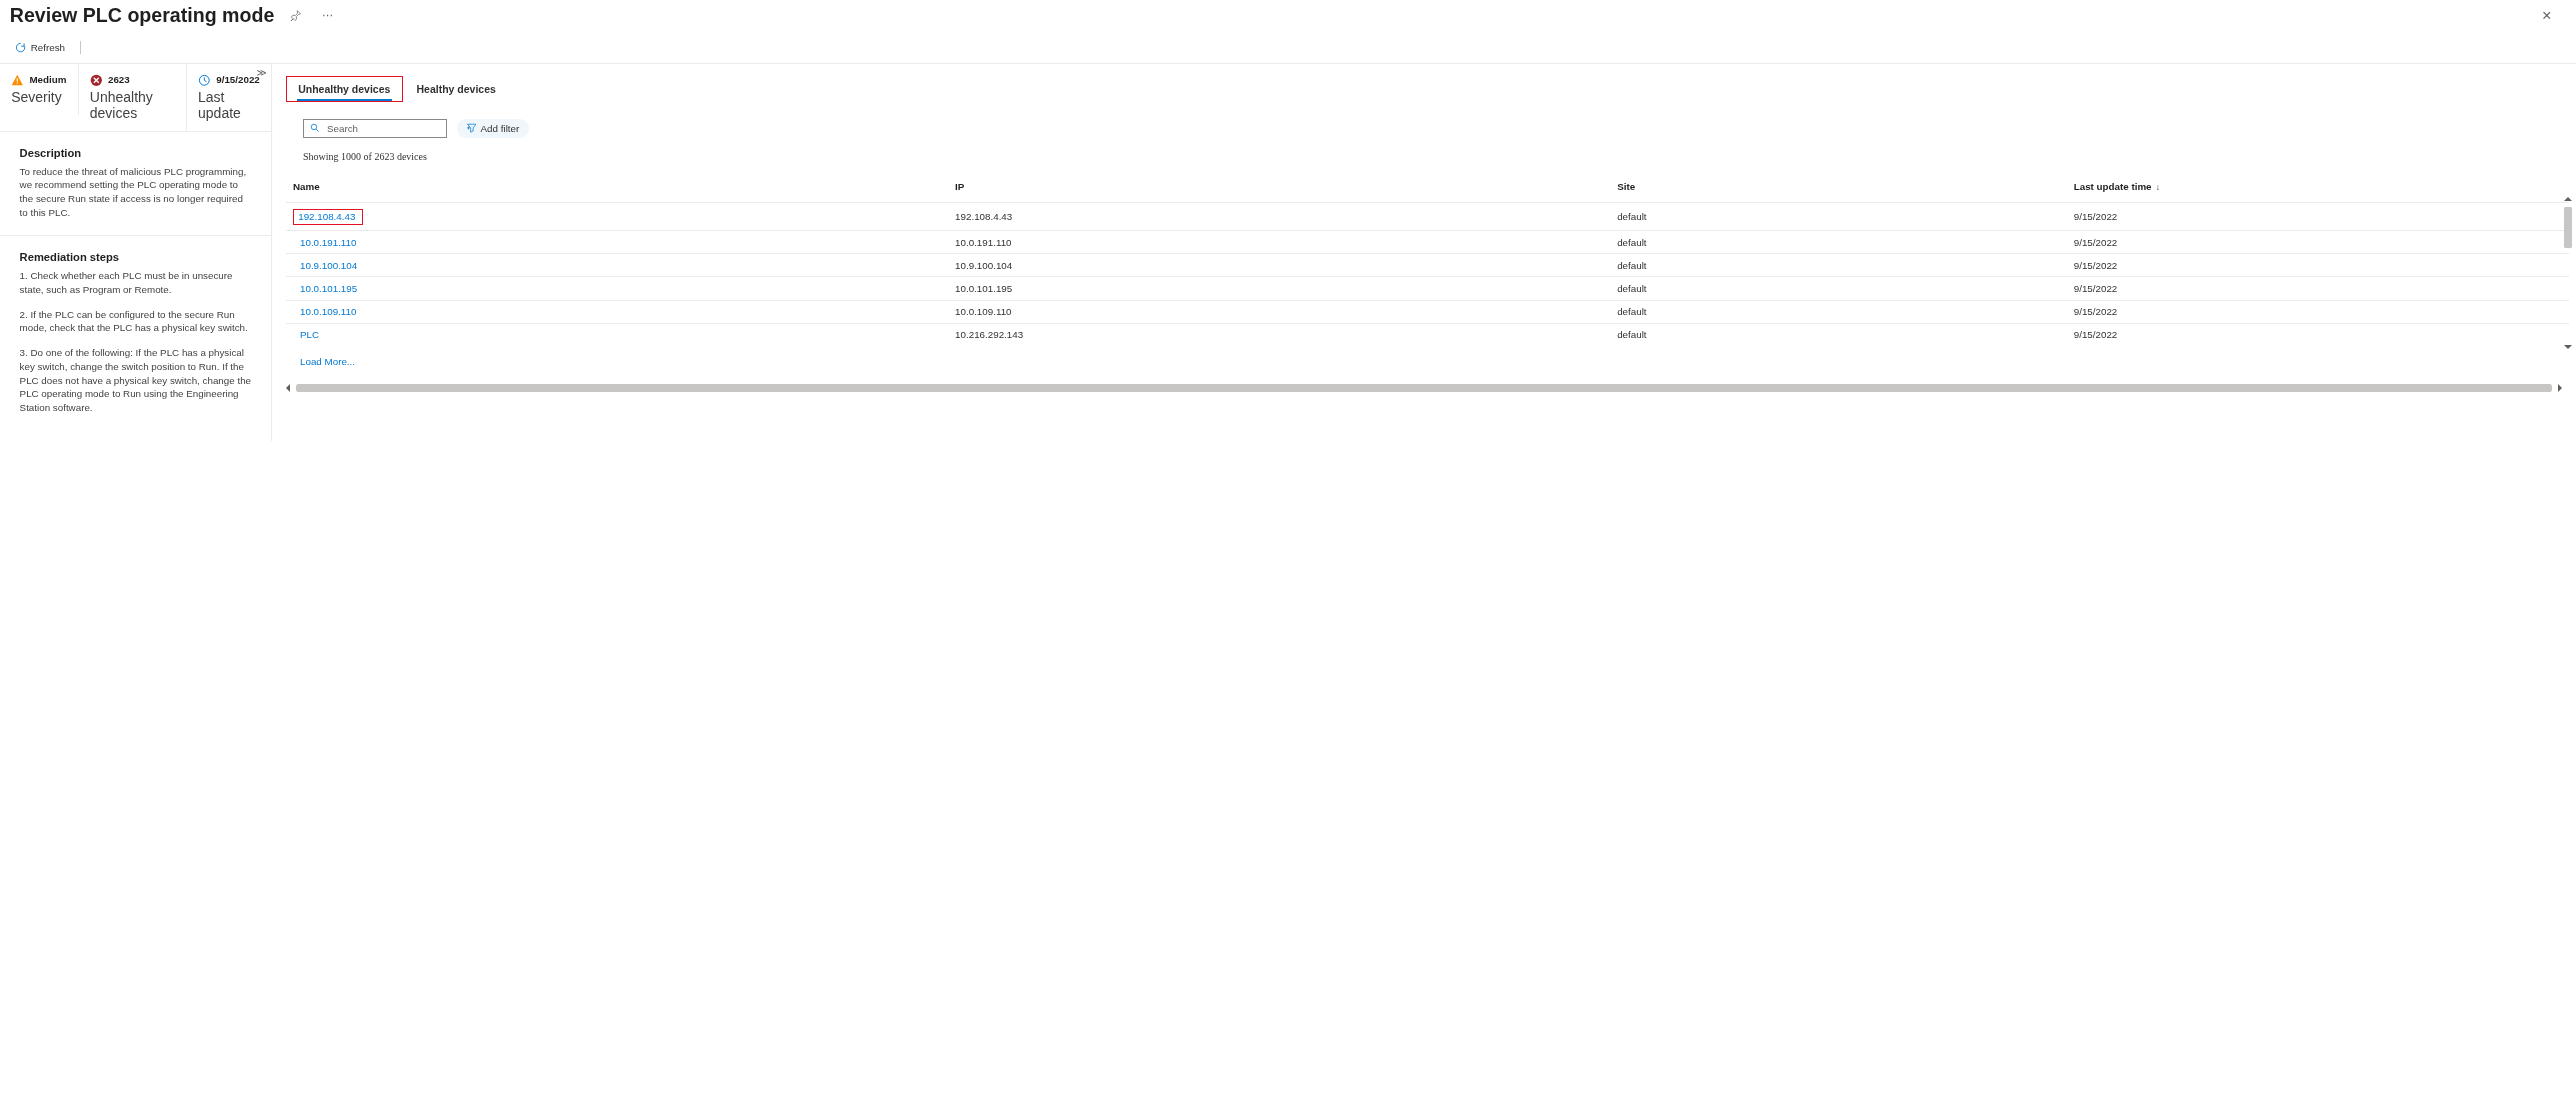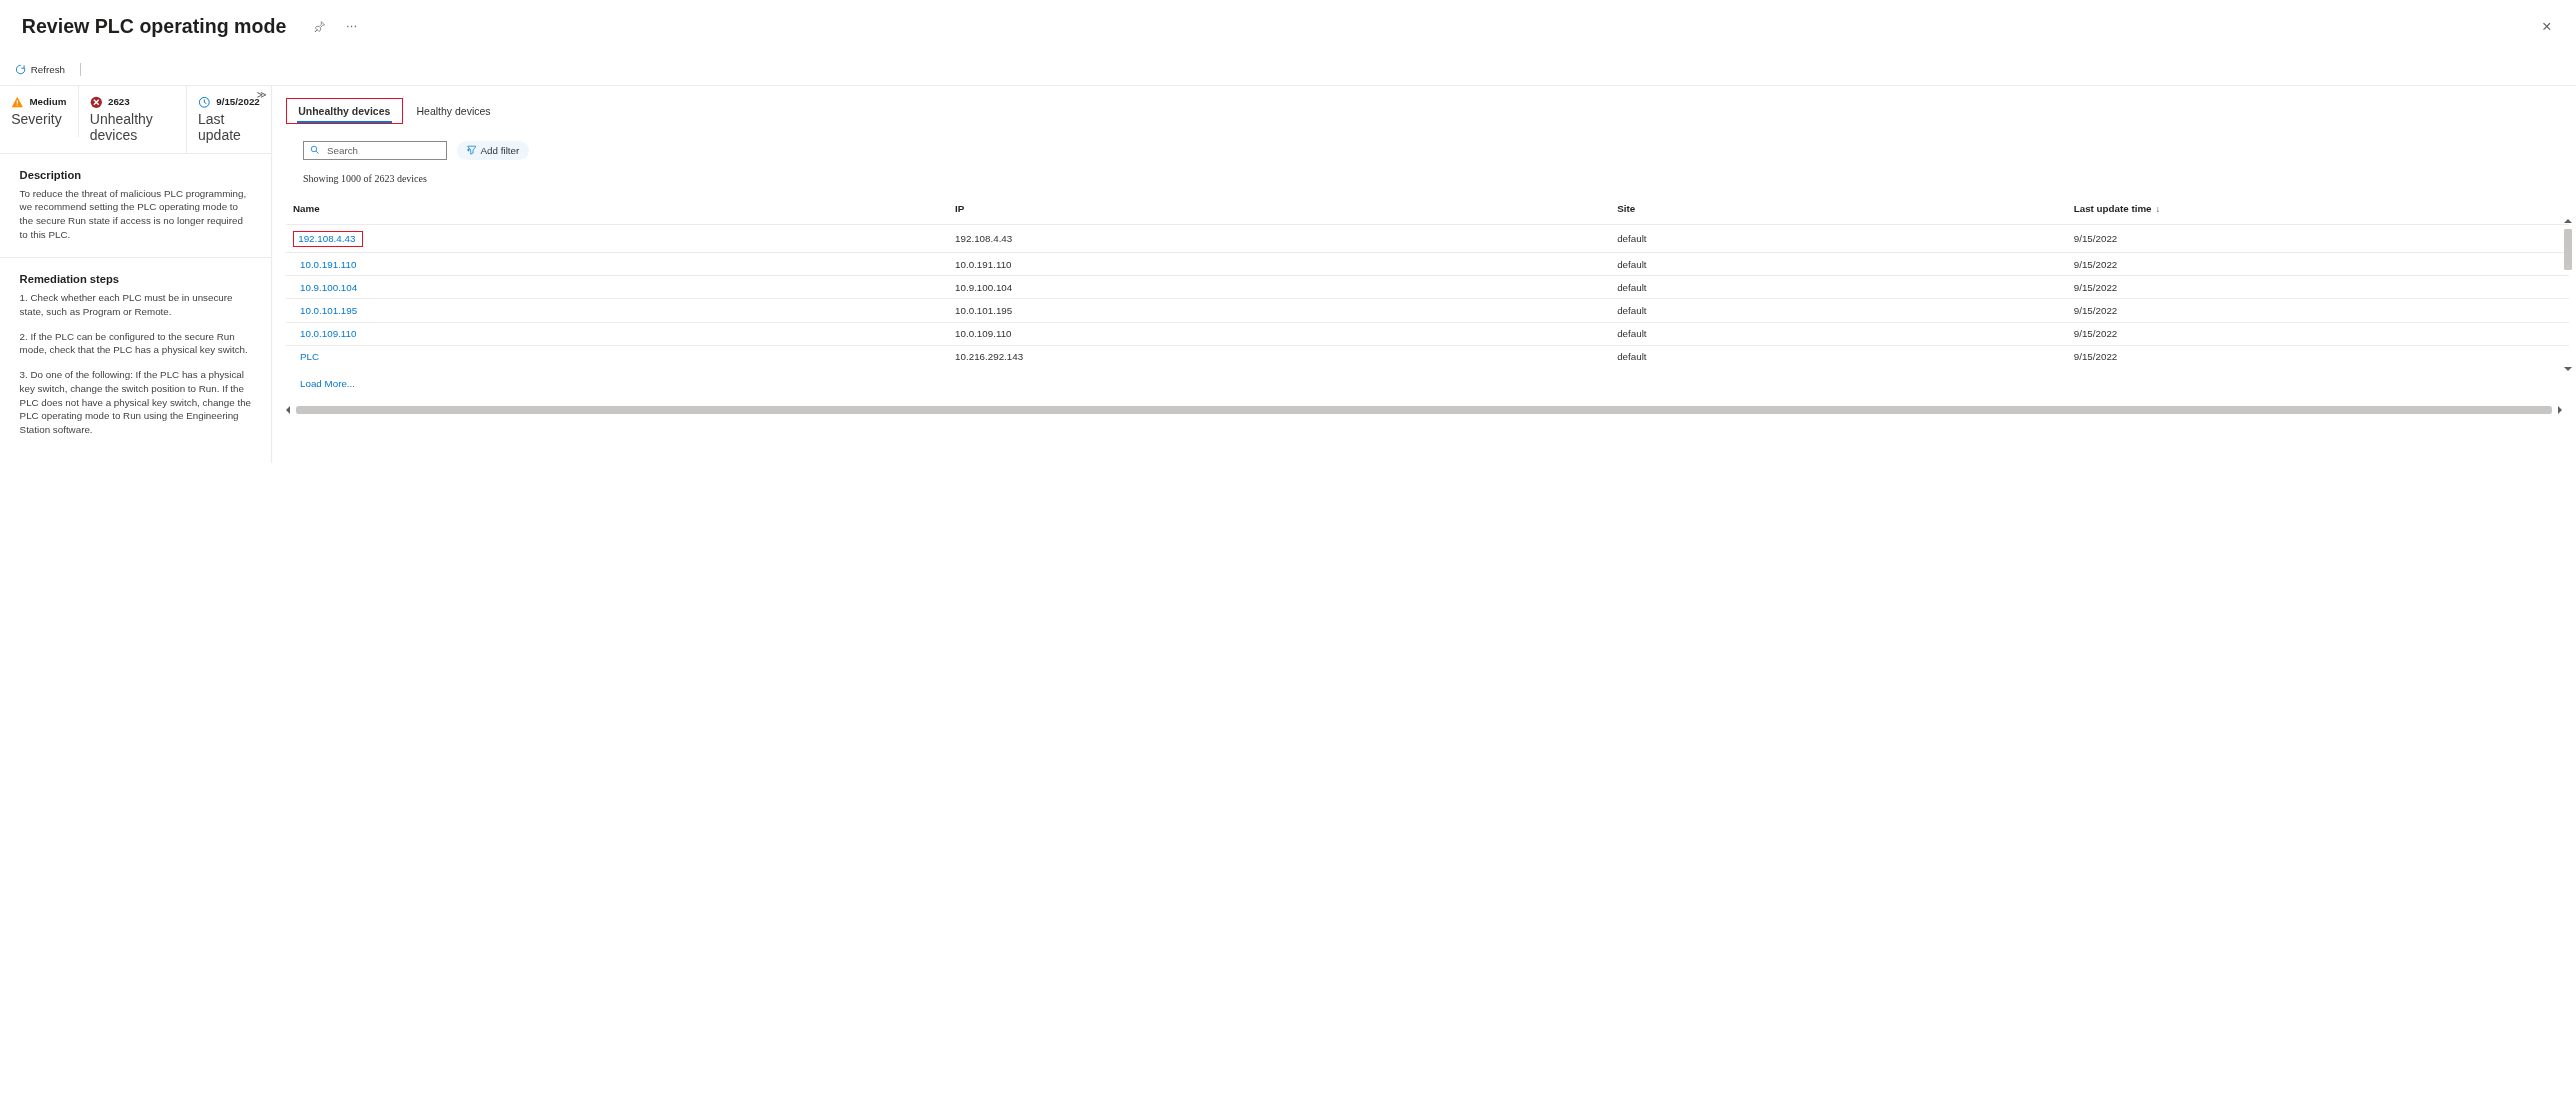--- a/index.html
+++ b/index.html
@@ -24,21 +24,21 @@
 
   
   .header-row {
     display: flex; align-items: center;
     padding: 2.8px 9.8px 7px 9.8px;
   }
   .page-title {
     font-size: 19.6px;
     font-weight: 600;
     color: #201f1e;
-    margin: 12px;
+    margin: 0;
   }
   .hdr-action {
     width: 22.4px; height: 22.4px;
     display: inline-flex; align-items: center; justify-content: center;
     color: #605e5c;
     margin-left: 9.8px;
     cursor: pointer;
     font-size: 11.2px;
   }
   .close-btn {
@@ -402,21 +402,21 @@
     </div>
 
     <div class="right-panel">
 
       <div class="tabs-wrap">
         <div class="tab-highlight" style="display:inline-block">
           <div class="tabs">
             <div class="tab active">Unhealthy devices</div>
           </div>
         </div>
-        <div class="tabs" style="display:inline-flex; margin-left:9.8px;">
+        <div class="tabs" style="display:inline-flex; margin-left:9.8px;font-weight:bold;">
           <div class="tab">Healthy devices</div>
         </div>
       </div>
 
       <div class="filter-row">
         <div class="search-box">
           <span class="si">
             <svg width="9.8" height="9.8" viewBox="0 0 16 16">
                 <circle cx="6.5" cy="6.5" r="4.5" fill="none" stroke="#0078d4" stroke-width="1.3"></circle>
                 <line x1="10" y1="10" x2="14" y2="14" stroke="#0078d4" stroke-width="1.3"></line>

